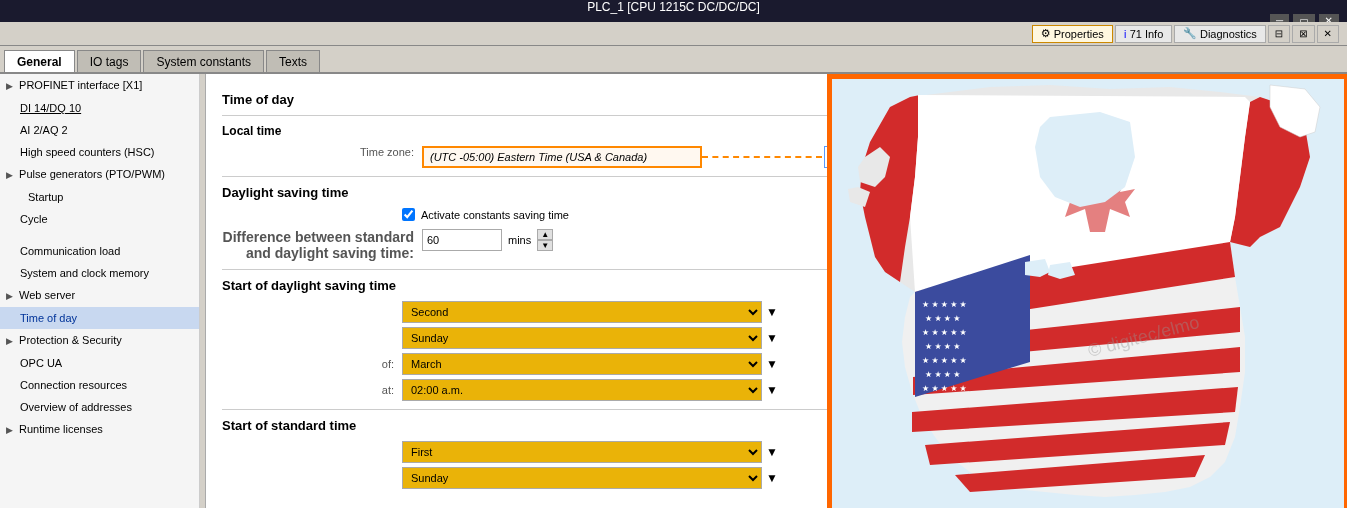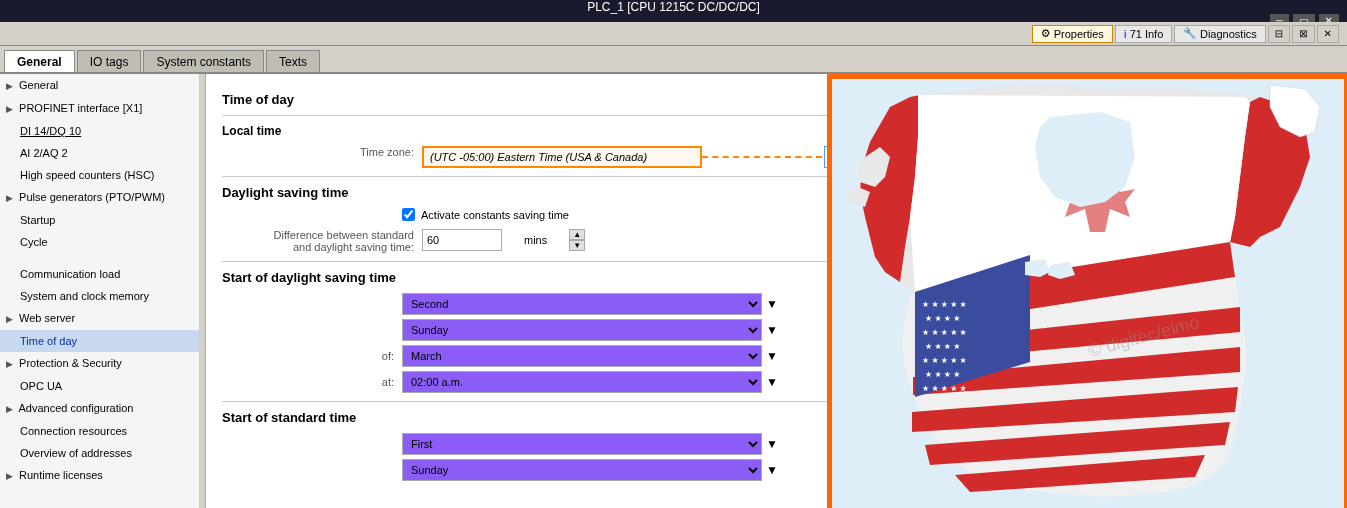--- a/index.html
+++ b/index.html
@@ -141,21 +141,21 @@
       margin-bottom: 8px;
       margin-left: 180px;
     }
     .checkbox-row input[type=checkbox] {
       margin-right: 6px;
     }
 
     .spinner-wrapper {
       display: flex;
       align-items: center;
-      gap: 18px;
+      gap: 2px;
     }
     .spinner-input {
       border: 1px solid #aaa;
       width: 80px;
       height: 22px;
       padding: 1px 4px;
       font-size: 11px;
     }
     .spinner-unit {
       font-size: 11px;
@@ -188,21 +188,21 @@
       min-width: 180px;
       text-align: right;
       padding-right: 8px;
       font-size: 11px;
       color: #555;
     }
     .dst-select-full {
       width: 360px;
       height: 22px;
       border: 1px solid #aaa;
-      background: #8b5cf6;
+      background: #eab308;
       padding: 1px 4px;
       font-size: 11px;
       margin-left: 0;
     }
 
     .scrollbar-v {
       position: absolute;
       right: 0;
       top: 0;
       width: 14px;
@@ -318,40 +318,36 @@
     <div class="tab">
       <span>Texts</span>
     </div>
   </div>
 
   <div class="content-wrapper">
 
     <div class="sidebar">
       <div class="sidebar-item expandable">
         <span class="sidebar-arrow">▶</span>
-        <span>General</span>
-      </div>
-      <div class="sidebar-item expandable">
-        <span class="sidebar-arrow">▶</span>
         <span>PROFINET interface [X1]</span>
       </div>
       <div class="sidebar-item" style="padding-left:20px;text-decoration:underline;">
         <span>DI 14/DQ 10</span>
       </div>
       <div class="sidebar-item" style="padding-left:20px;">
         <span>AI 2/AQ 2</span>
       </div>
       <div class="sidebar-item" style="padding-left:20px;">
         <span>High speed counters (HSC)</span>
       </div>
       <div class="sidebar-item expandable">
         <span class="sidebar-arrow">▶</span>
         <span>Pulse generators (PTO/PWM)</span>
       </div>
-      <div class="sidebar-item" style="padding-left:20px;">
+      <div class="sidebar-item" style="padding-left:28px;">
         <span>Startup</span>
       </div>
       <div class="sidebar-item" style="padding-left:20px;">
         <span>Cycle</span>
       </div>
       <div class="sidebar-item" style="padding-left:20px;margin-top:10px;">
         <span>Communication load</span>
       </div>
       <div class="sidebar-item" style="padding-left:20px;">
         <span>System and clock memory</span>
@@ -362,24 +358,20 @@
       </div>
       <div class="sidebar-item active" style="padding-left:20px;">
         <span>Time of day</span>
       </div>
       <div class="sidebar-item expandable">
         <span class="sidebar-arrow">▶</span>
         <span>Protection &amp; Security</span>
       </div>
       <div class="sidebar-item" style="padding-left:20px;">
         <span>OPC UA</span>
-      </div>
-      <div class="sidebar-item expandable">
-        <span class="sidebar-arrow">▶</span>
-        <span>Advanced configuration</span>
       </div>
       <div class="sidebar-item" style="padding-left:20px;">
         <span>Connection resources</span>
       </div>
       <div class="sidebar-item" style="padding-left:20px;">
         <span>Overview of addresses</span>
       </div>
       <div class="sidebar-item expandable">
         <span class="sidebar-arrow">▶</span>
         <span>Runtime licenses</span>
@@ -411,21 +403,21 @@
         <hr class="divider">
 
         <div class="section-title">Daylight saving time</div>
 
         <div class="checkbox-row">
           <input type="checkbox" checked="" id="dst-check" style="">
           <label for="dst-check" style="font-size:11px;">Activate constants saving time</label>
         </div>
 
         <div class="form-row">
-          <div style="min-width:200px;text-align:right;padding-right:8px;font-size:11px;color:#555;">
+          <div style="min-width:200px;text-align:right;padding-right:8px;font-size:14px;color:#555;font-weight:bold;">
             <div>Difference between standard</div>
             <div>and daylight saving time:</div>
           </div>
           <div class="spinner-wrapper">
             <input class="spinner-input" type="text" value="60" style="">
             <span class="spinner-unit">mins</span>
             <div class="spinner-buttons">
               <button class="spinner-btn">▲</button>
               <button class="spinner-btn">▼</button>
             </div>

